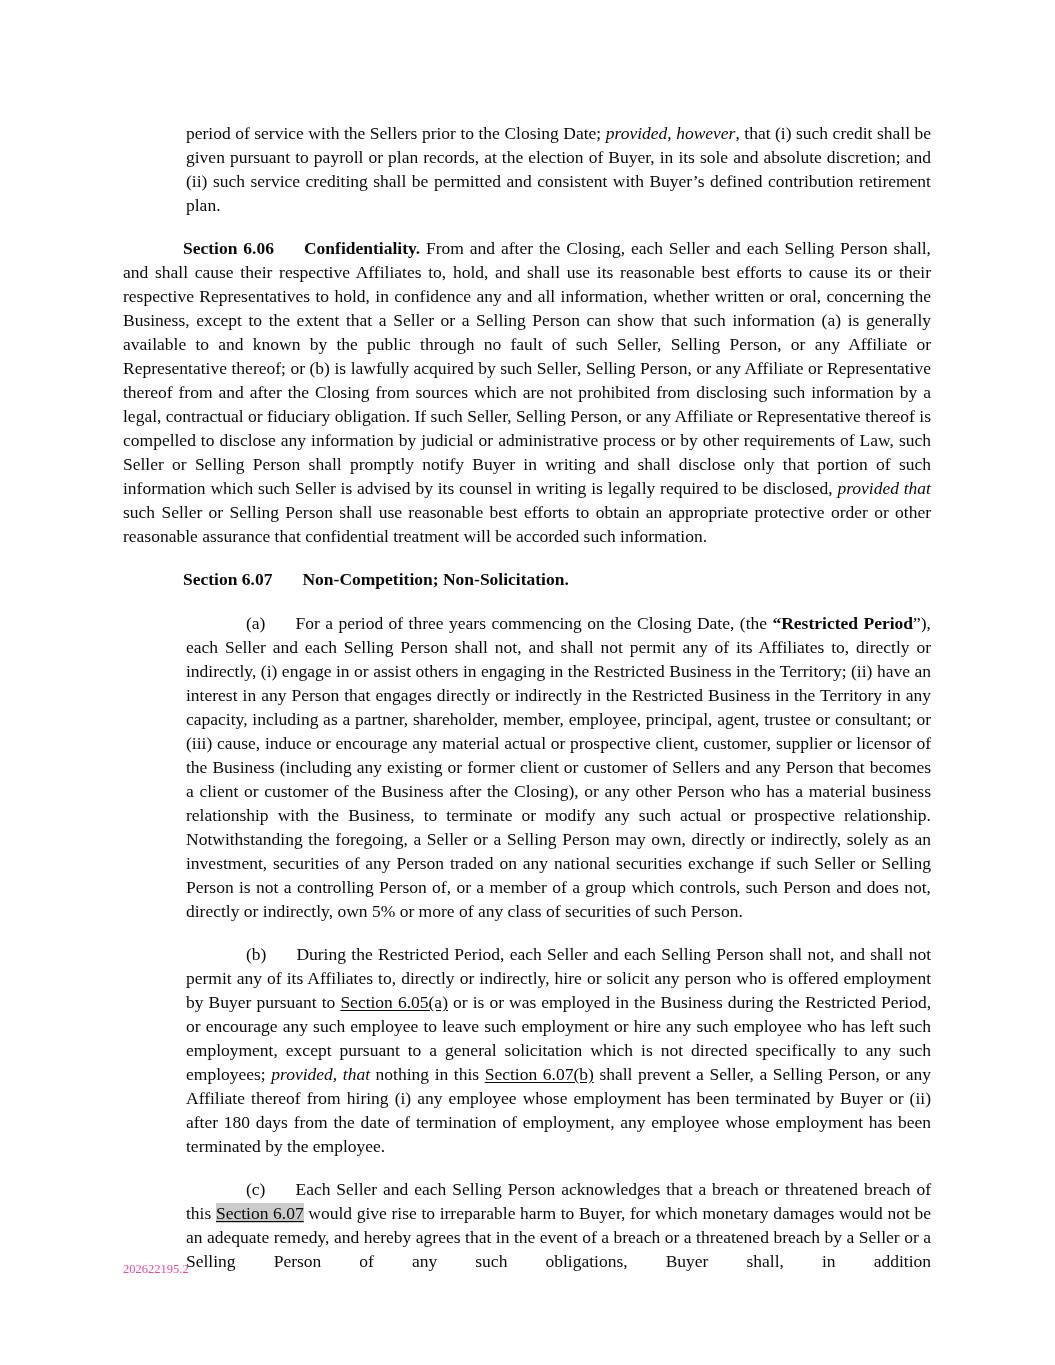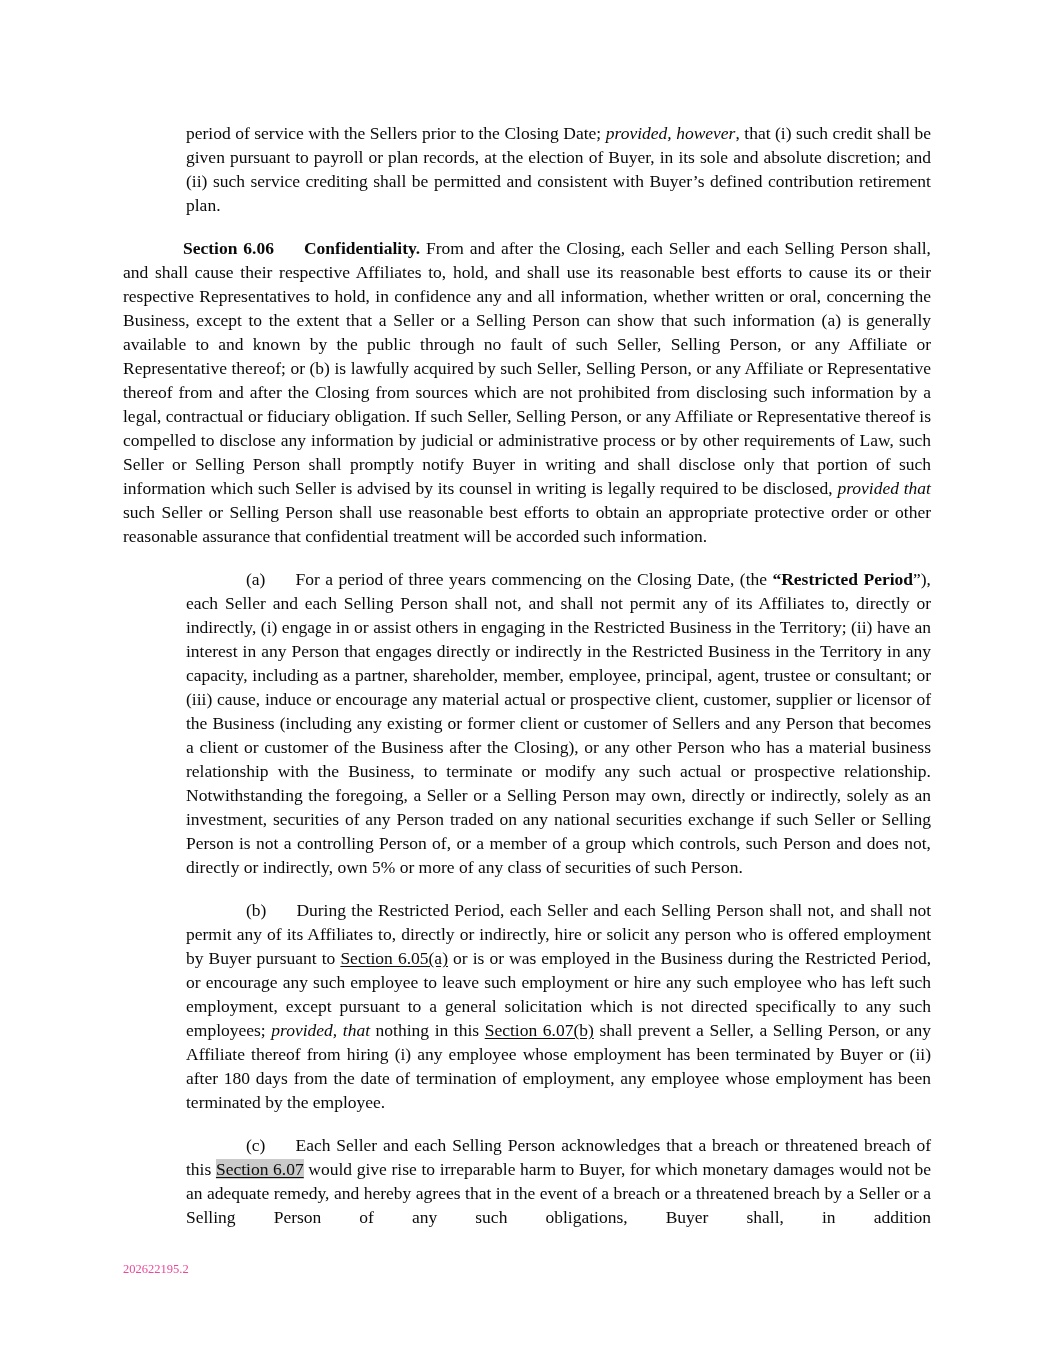--- a/index.html
+++ b/index.html
@@ -61,18 +61,19 @@
     color: #111;
   }
 </style>
 </head>
 <body>
 
 <div class="page">
   <div class="doc-body" id="doc-body">
       <p class="block"><span>period of service with the Sellers prior to the Closing Date; </span><span class="r-i">provided, however</span><span>, that (i) such credit shall be given pursuant to payroll or plan records, at the election of Buyer, in its sole and absolute discretion; and (ii) such service crediting shall be permitted and consistent with Buyer’s defined contribution retirement plan.</span></p>
       <p class="indent"><span class="r-b">Section 6.06</span><span class="tab"></span><span class="r-b">Confidentiality.</span><span> From and after the Closing, each Seller and each Selling Person shall, and shall cause their respective Affiliates to, hold, and shall use its reasonable best efforts to cause its or their respective Representatives to hold, in confidence any and all information, whether written or oral, concerning the Business, except to the extent that a Seller or a Selling Person can show that such information (a) is generally available to and known by the public through no fault of such Seller, Selling Person, or any Affiliate or Representative thereof; or (b) is lawfully acquired by such Seller, Selling Person, or any Affiliate or Representative thereof from and after the Closing from sources which are not prohibited from disclosing such information by a legal, contractual or fiduciary obligation. If such Seller, Selling Person, or any Affiliate or Representative thereof is compelled to disclose any information by judicial or administrative process or by other requirements of Law, such Seller or Selling Person shall promptly notify Buyer in writing and shall disclose only that portion of such information which such Seller is advised by its counsel in writing is legally required to be disclosed, </span><span class="r-i">provided that</span><span> such Seller or Selling Person shall use reasonable best efforts to obtain an appropriate protective order or other reasonable assurance that confidential treatment will be accorded such information.</span></p>
+      <p class="indent heading"><span class="r-b">Section 6.07</span><span class="tab"></span><span class="r-b">Non-Competition; Non-Solicitation.</span></p>
       <p class="block indent"><span>(a)</span><span class="tab"></span><span>For a period of three years commencing on the Closing Date, (the </span><span class="r-b">“Restricted Period</span><span>”), each Seller and each Selling Person shall not, and shall not permit any of its Affiliates to, directly or indirectly, (i) engage in or assist others in engaging in the Restricted Business in the Territory; (ii) have an interest in any Person that engages directly or indirectly in the Restricted Business in the Territory in any capacity, including as a partner, shareholder, member, employee, principal, agent, trustee or consultant; or (iii) cause, induce or encourage any material actual or prospective client, customer, supplier or licensor of the Business (including any existing or former client or customer of Sellers and any Person that becomes a client or customer of the Business after the Closing), or any other Person who has a material business relationship with the Business, to terminate or modify any such actual or prospective relationship. Notwithstanding the foregoing, a Seller or a Selling Person may own, directly or indirectly, solely as an investment, securities of any Person traded on any national securities exchange if such Seller or Selling Person is not a controlling Person of, or a member of a group which controls, such Person and does not, directly or indirectly, own 5% or more of any class of securities of such Person.</span></p>
       <p class="block indent"><span>(b)</span><span class="tab"></span><span>During the Restricted Period, each Seller and each Selling Person shall not, and shall not permit any of its Affiliates to, directly or indirectly, hire or solicit any person who is offered employment by Buyer pursuant to </span><span class="r-u">Section 6.05(a)</span><span> or is or was employed in the Business during the Restricted Period, or encourage any such employee to leave such employment or hire any such employee who has left such employment, except pursuant to a general solicitation which is not directed specifically to any such employees; </span><span class="r-i">provided, that</span><span> nothing in this </span><span class="r-u">Section 6.07(b)</span><span> shall prevent a Seller, a Selling Person, or any Affiliate thereof from hiring (i) any employee whose employment has been terminated by Buyer or (ii) after 180 days from the date of termination of employment, any employee whose employment has been terminated by the employee.</span></p>
       <p class="block indent justify-last"><span>(c)</span><span class="tab"></span><span>Each Seller and each Selling Person acknowledges that a breach or threatened breach of this </span><span class="r-u r-hl">Section 6.07</span><span> would give rise to irreparable harm to Buyer, for which monetary damages would not be an adequate remedy, and hereby agrees that in the event of a breach or a threatened breach by a Seller or a Selling Person of any such obligations, Buyer shall, in addition</span></p>
     </div>
   <div class="footer-docnum">202622195.2</div>
 </div>
 
 </body></html>

